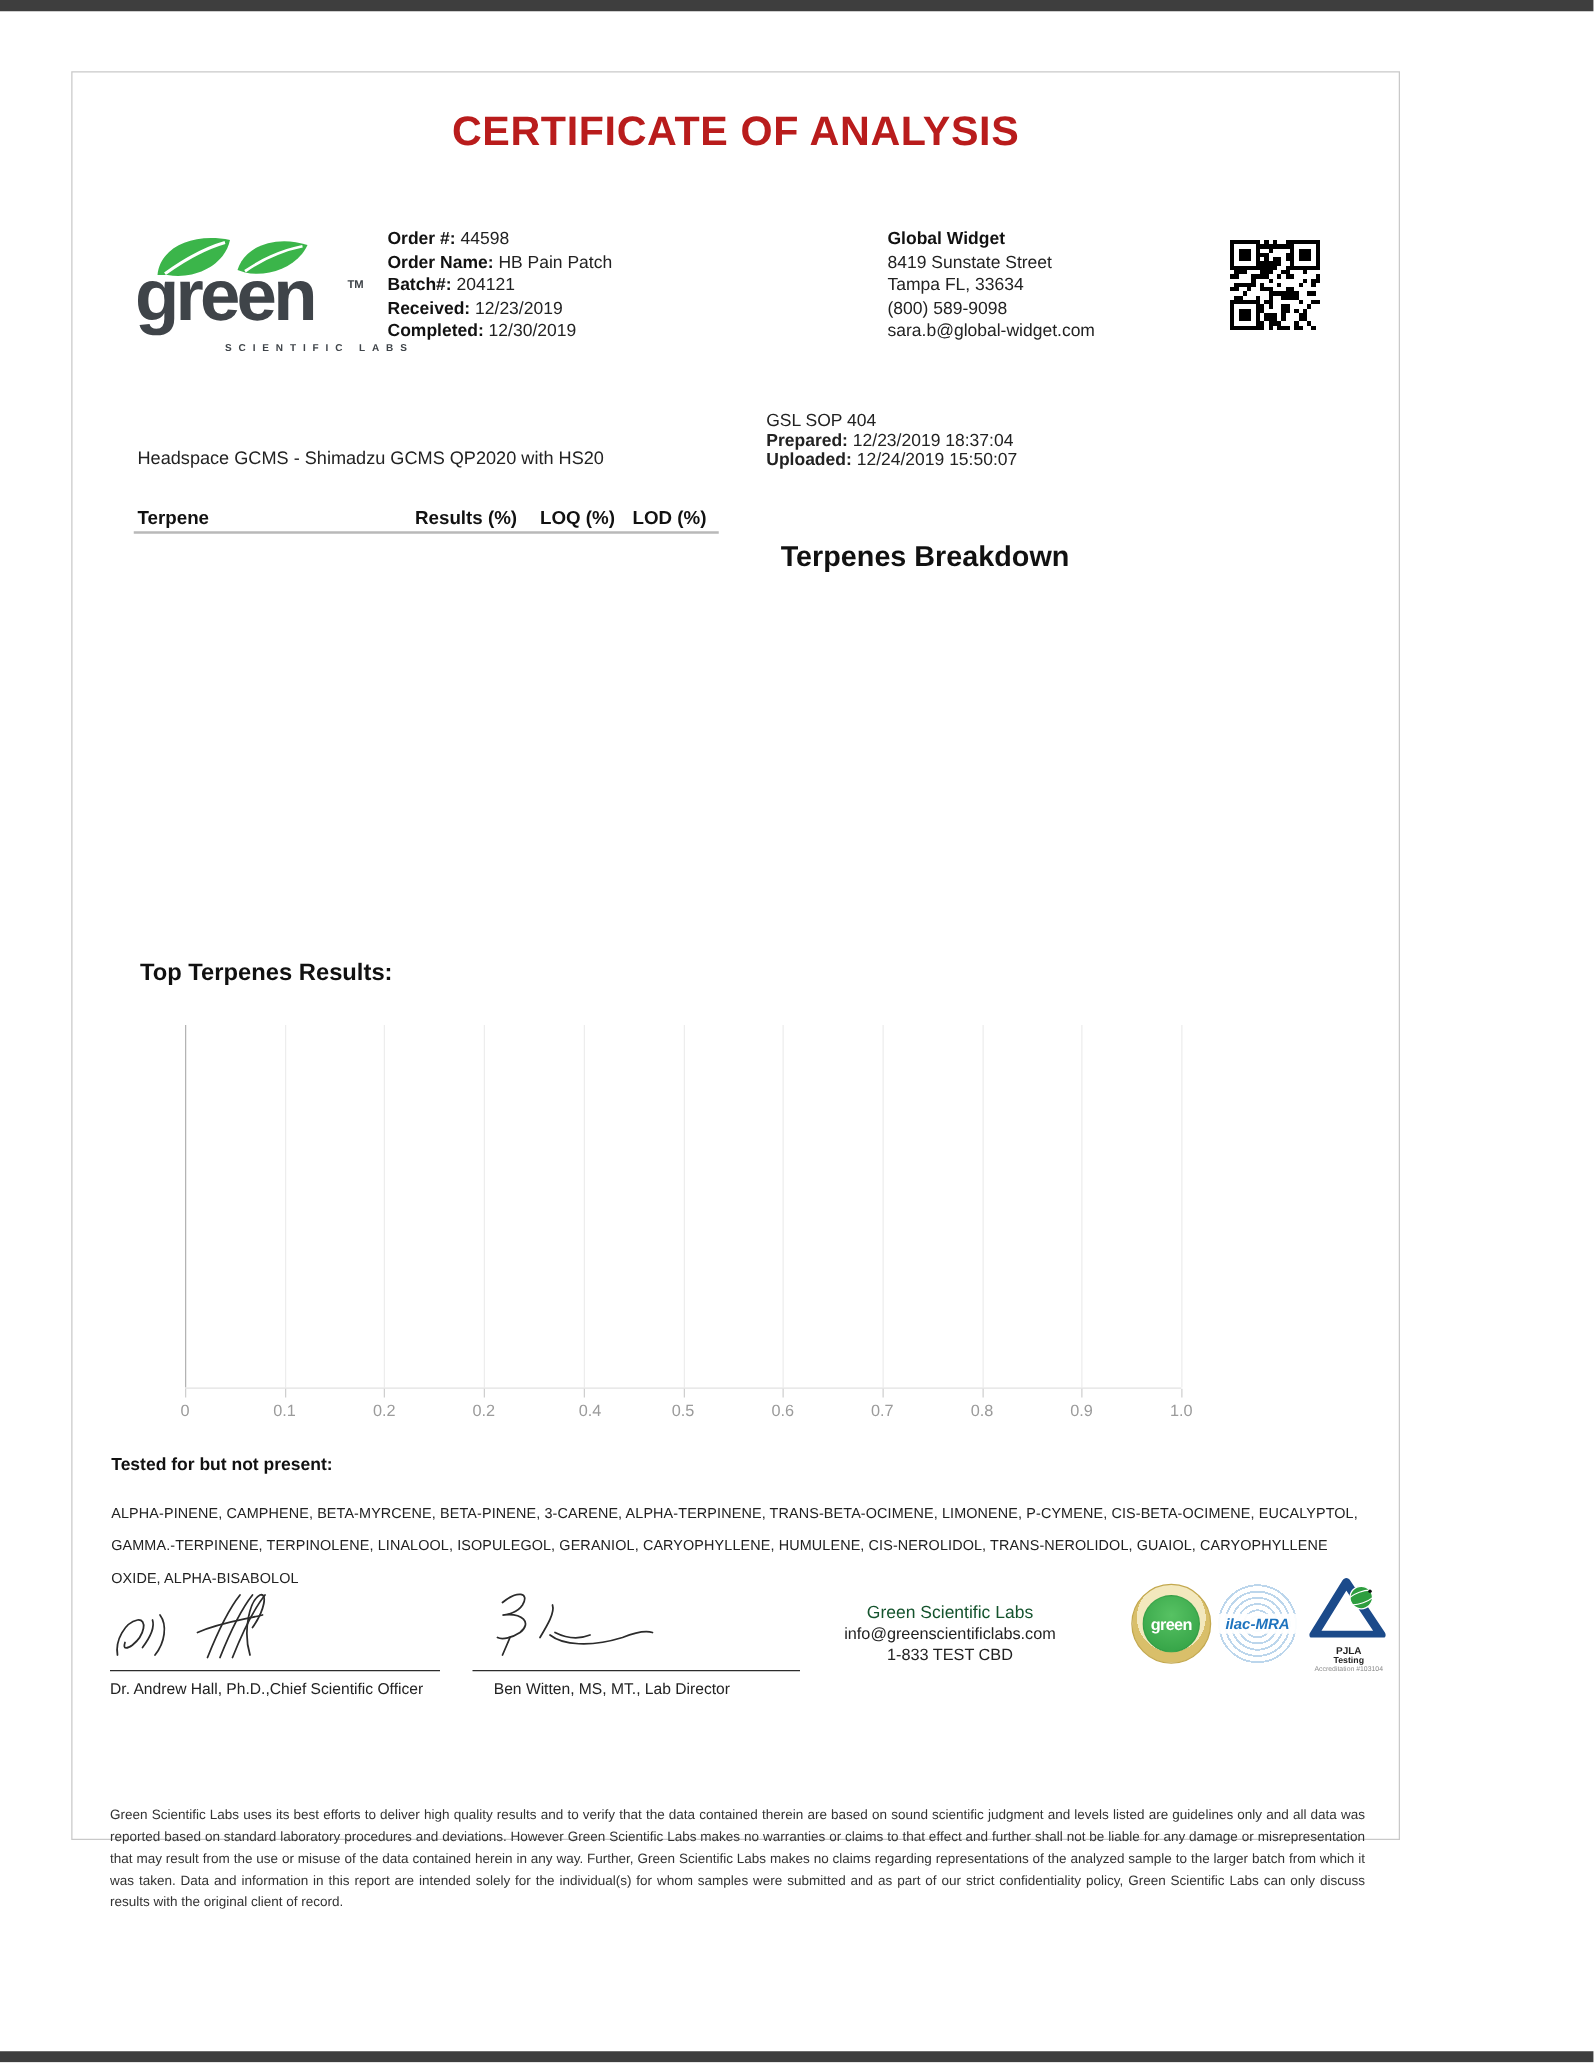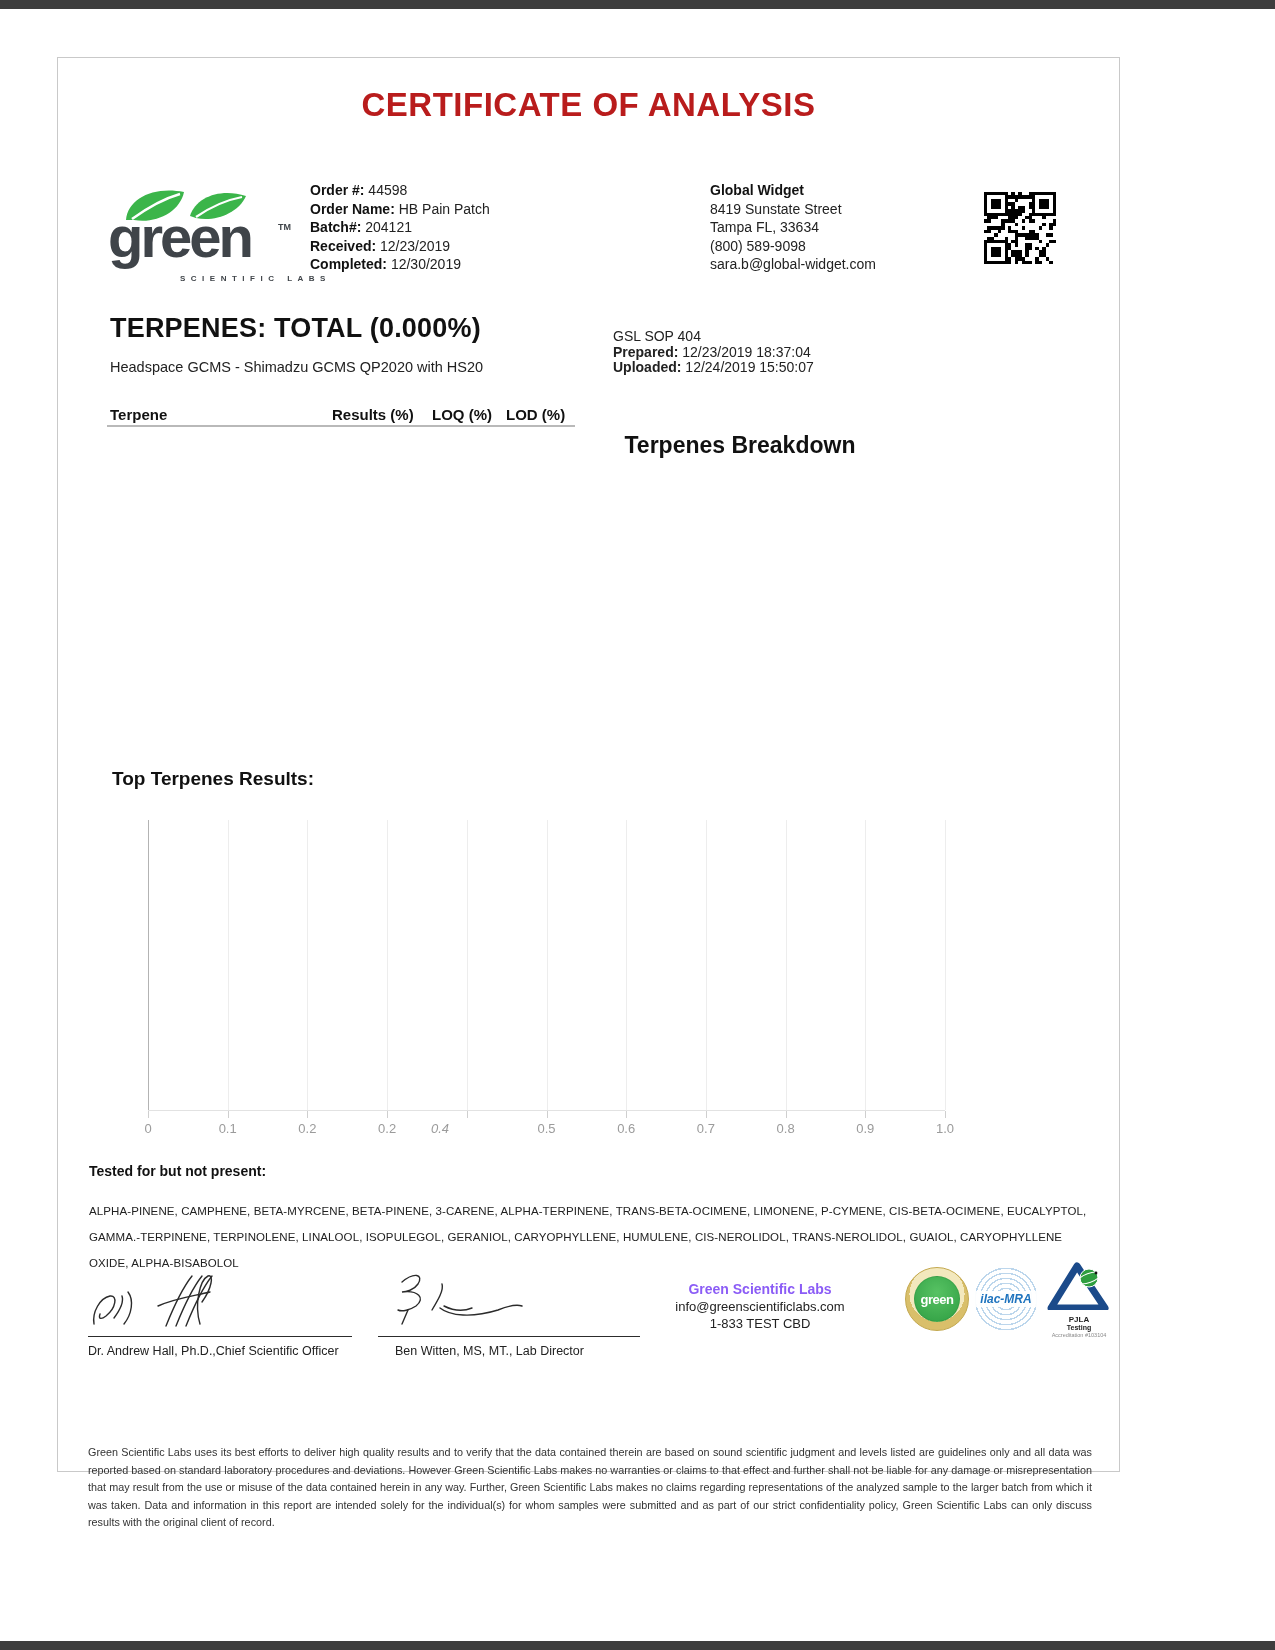--- a/index.html
+++ b/index.html
@@ -55,21 +55,21 @@
   .sig1 { left:88px; top:1268px; }
   .sig2 { left:388px; top:1266px; }
   .sig-line { position:absolute; height:1px; background:#2c2c2c; top:1336px; }
   .sig-line-1 { left:88px; width:264px; }
   .sig-line-2 { left:378px; width:262px; }
   .sig-label { position:absolute; top:1344px; font-size:12.5px; color:#222; }
   .sig-label-1 { left:88px; }
   .sig-label-2 { left:395px; }
 
   .lab-contact { position:absolute; left:640px; top:1281px; width:240px; text-align:center; font-size:13px; line-height:17px; color:#222; }
-  .lab-contact .name { font-size:14px; font-weight:bold; color:#8b5cf6;text-align:center; }
+  .lab-contact .name { font-size:14px; font-weight:normal; color:#14532d;text-align:center; }
 
   
   .seal-green { position:absolute; left:905px; top:1267px; width:64px; height:64px; border-radius:50%;
     background:radial-gradient(circle at 50% 42%, #f3e8bd 0 58%, #d9bf6a 58% 100%); border:1px solid #c3a84e;
     display:flex; align-items:center; justify-content:center; }
   .seal-green .inner { width:46px; height:46px; border-radius:50%; background:radial-gradient(circle at 50% 35%, #57c263, #2f9e42); border:1px solid #2381333b;
     display:flex; align-items:center; justify-content:center; }
   .seal-green .inner span { color:#fff; font-size:13px; font-weight:bold; letter-spacing:-0.5px; }
   .seal-ilac { position:absolute; left:973px; top:1267px; width:66px; height:64px; border-radius:50%;
     background:repeating-radial-gradient(circle at 50% 50%, #bcd6ec 0 1.5px, #ffffff 1.5px 5px); position:absolute; display:flex; align-items:center; justify-content:center; }
@@ -342,21 +342,20 @@
       <rect x="7" y="20" width="1" height="1" fill="#000"></rect>
       <rect x="9" y="20" width="1" height="1" fill="#000"></rect>
       <rect x="11" y="20" width="1" height="1" fill="#000"></rect>
       <rect x="12" y="20" width="1" height="1" fill="#000"></rect>
       <rect x="13" y="20" width="1" height="1" fill="#000"></rect>
       <rect x="15" y="20" width="1" height="1" fill="#000"></rect>
       <rect x="16" y="20" width="1" height="1" fill="#000"></rect>
       <rect x="19" y="20" width="1" height="1" fill="#000"></rect>
     </svg>
 
-  <div class="terp-heading">TERPENES: TOTAL (0.000%)</div>
   <div class="sop-block">
     <div>GSL SOP 404</div>
     <div><b>Prepared:</b> <span>12/23/2019 18:37:04</span></div>
     <div><b>Uploaded:</b> <span>12/24/2019 15:50:07</span></div>
   </div>
   <div class="method-line">Headspace GCMS - Shimadzu GCMS QP2020 with HS20</div>
 
   <div class="tbl-header th-terpene">Terpene</div>
   <div class="tbl-header th-results">Results (%)</div>
   <div class="tbl-header th-loq">LOQ (%)</div>
@@ -383,21 +382,21 @@
   <div id="axis-extras">
       <div class="tickmark" style="left: 148px;"></div>
       <div class="tick-label" style="left: 148px;">0</div>
       <div class="tickmark" style="left: 227.7px;"></div>
       <div class="tick-label" style="left: 227.7px;">0.1</div>
       <div class="tickmark" style="left: 307.4px;"></div>
       <div class="tick-label" style="left: 307.4px;">0.2</div>
       <div class="tickmark" style="left: 387.1px;"></div>
       <div class="tick-label" style="left: 387.1px;">0.2</div>
       <div class="tickmark" style="left: 466.8px;"></div>
-      <div class="tick-label" style="left: 440px; font-style: italic;">0.4</div>
+      <div class="tick-label" style="left: 472px;">0.4</div>
       <div class="tickmark" style="left: 546.5px;"></div>
       <div class="tick-label" style="left: 546.5px;">0.5</div>
       <div class="tickmark" style="left: 626.2px;"></div>
       <div class="tick-label" style="left: 626.2px;">0.6</div>
       <div class="tickmark" style="left: 705.9px;"></div>
       <div class="tick-label" style="left: 705.9px;">0.7</div>
       <div class="tickmark" style="left: 785.6px;"></div>
       <div class="tick-label" style="left: 785.6px;">0.8</div>
       <div class="tickmark" style="left: 865.3px;"></div>
       <div class="tick-label" style="left: 865.3px;">0.9</div>

